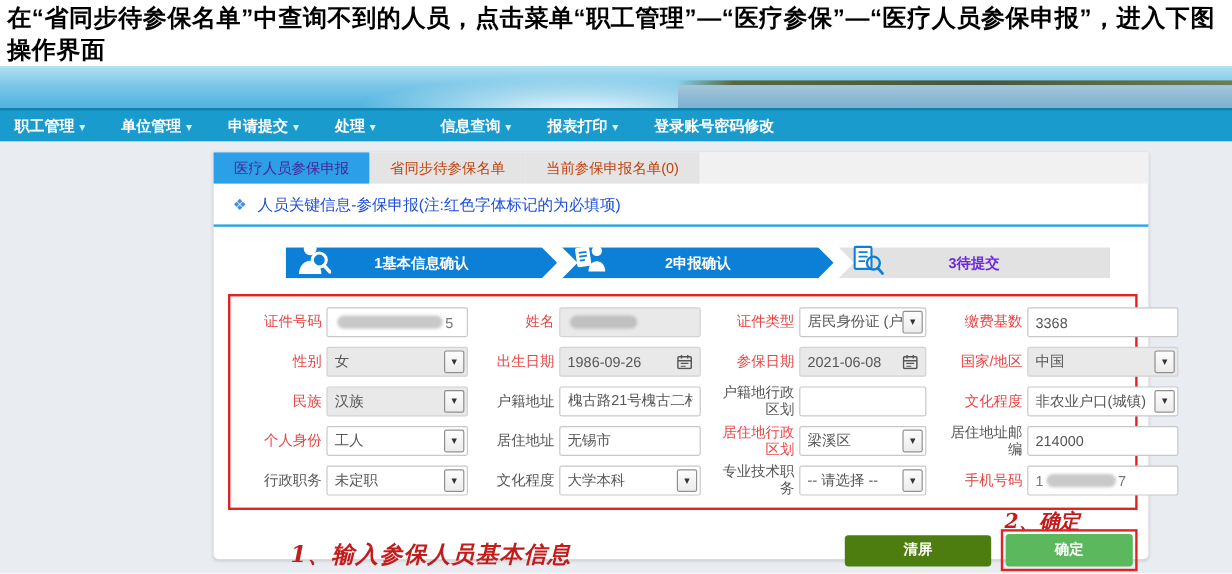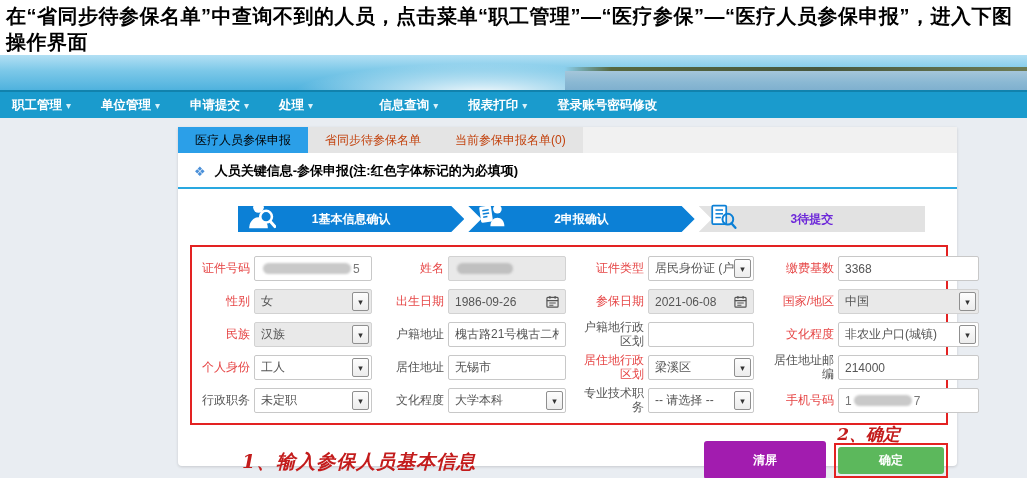--- a/index.html
+++ b/index.html
@@ -21,63 +21,63 @@
     background:linear-gradient(90deg, rgba(80,95,60,0) 0%, #57683f 10%, #47573e 55%, #6d7c55 100%); filter:blur(.5px); }
   .banner .water { position:absolute; right:0; top:16px; width:45%; height:19px;
     background:linear-gradient(180deg,#a5c6da 0%, #8ab8d3 60%, #7fb0cf 100%); }
 
   
   .menubar { height:28px; background:#1a9bcd; border-top:2px solid #1182ad;
     display:flex; align-items:center; padding:0 12px; gap:30px; }
   .menu-item { color:#fff; font-size:12.5px; font-weight:700; cursor:pointer;
     display:flex; align-items:center; gap:4px; white-space:nowrap; }
   .menu-item .caret::after { content:"▾"; font-size:10px; color:#d8f1fa; }
-  .menu-item.gapped { margin-left:36px; }
+  .menu-item.gapped { margin-left:24px; }
 
   
   .content { height:360px; background:#e9edf2; padding-top:9px; }
   .panel { width:779px; margin-left:178px; background:#fff; border-radius:0 0 4px 4px;
     box-shadow:0 1px 3px rgba(0,0,0,.15); height:339px; position:relative; }
 
   .tabstrip { display:flex; background:#f1f1f1; height:26px; }
   .tab { padding:0 17px; font-size:12px; display:flex; align-items:center;
     color:#c2410c; background:#e4e4e4; cursor:pointer; white-space:nowrap; }
-  .tab.active { background:#2b9fe8; color:#000000; }
+  .tab.active { background:#2b9fe8; color:#4c1d95; }
 
   .sect-head { display:flex; align-items:center; gap:9px; padding:9px 14px 7px 16px;
     border-bottom:2px solid #29a8e0; }
   .sect-head .diamond { color:#4a90d9; font-size:13px; }
-  .sect-head .stitle { color:#000000; font-size:13px; font-weight:700; }
+  .sect-head .stitle { color:#1d4ed8; font-size:13px; font-weight:400; }
 
   
   .wizard { display:flex; margin:17px 32px 6px 34px; height:26px;padding-left:26px; }
   .step { position:relative; flex:1; display:flex; align-items:center;
     justify-content:center; }
   .step + .step { margin-left:4px; }
   .step .bar { position:absolute; inset:0; background:#0c80d6; }
   .step.s1 .bar { clip-path:polygon(0 0, calc(100% - 13px) 0, 100% 50%, calc(100% - 13px) 100%, 0 100%); }
   .step.s2 .bar { clip-path:polygon(0 0, calc(100% - 13px) 0, 100% 50%, calc(100% - 13px) 100%, 0 100%, 13px 50%); }
   .step.s3 .bar { background:#e2e2e2;
     clip-path:polygon(0 0, 100% 0, 100% 100%, 0 100%, 13px 50%); }
   .slabel { position:relative; z-index:2; font-size:12px; font-weight:700; color:#fff; }
   .step.s3 .slabel { color:#6d28d9; }
   .sicon { position:absolute; left:10px; top:-7px; z-index:3; }
   .step.s3 .sicon { top:-5px; }
 
   
-  .formbox { margin:13px 9px 0 12px; border:2px solid #e32222; padding:5px 2px 6px 2px; }
+  .formbox { margin:13px 9px 0 12px; border:2px solid #e32222; padding:5px 2px 6px 20px; }
   .frow { display:flex; align-items:center; height:33px; padding-left:4px; }
   .cell { display:flex; align-items:center; }
   .flabel { font-size:12px; color:#555; text-align:right; margin-right:4px;
     line-height:1.15; }
   .flabel.req { color:#e64545; }
   .c1 .flabel { width:52px; } .c1 .ctl { width:118px; }
   .c2 .flabel { width:62px; margin-left:10px; } .c2 .ctl { width:118px; }
   .c3 .flabel { width:68px; margin-left:10px; } .c3 .ctl { width:106px; }
-  .c4 .flabel { width:70px; margin-left:10px; } .c4 .ctl { width:141px; }
+  .c4 .flabel { width:70px; margin-left:10px; } .c4 .ctl { width:126px; }
 
   .ctl { height:25px; }
   .input, .masked, .sel, .datef { border:1px solid #c8c8c8; border-radius:2px;
     background:#fff; height:25px; font-size:12px; color:#555; }
   input.input { width:100%; padding:0 6px; outline:none; }
   .masked, .datef { display:flex; align-items:center; padding:0 6px; overflow:hidden; }
   .ro { background:#e9e9e9 !important; border-color:#d2d2d2 !important; }
   .chip { display:inline-block; height:11px; border-radius:6px; background:#c9c9c9;
     filter:blur(1.2px); margin:0 2px; }
   .mval { color:#777; }
@@ -91,21 +91,21 @@
 
   
   .bottomrow { position:relative; height:56px; margin:0 9px 0 12px; }
   .anno { color:#c31c1c; font-family:"DejaVu Serif","Liberation Serif",serif;
     font-style:italic; font-weight:700; }
   .anno1 { position:absolute; left:52px; top:24px; font-size:19px; letter-spacing:1px; }
   .anno2 { position:absolute; right:48px; top:-2px; font-size:17px; }
   .btns { position:absolute; right:0; top:16px; display:flex; align-items:center; gap:8px; }
   .btn { border:none; border-radius:3px; color:#fff; font-size:12px; font-weight:700;
     cursor:pointer; font-family:inherit; }
-  .btn.clear { width:122px; height:38px; background:#a21caf; }
+  .btn.clear { width:122px; height:26px; background:#4d7c0f; }
   .red-outline { border:2px solid #e32222; padding:2px; }
   .btn.confirm { width:106px; height:27px; background:#5cb85c; }
 </style>
 </head>
 <body>
 
 <div class="instruction">在“省同步待参保名单”中查询不到的人员，点击菜单“职工管理”—“医疗参保”—“医疗人员参保申报”，进入下图操作界面</div>
 
 <div class="banner">
   <div class="cloud"></div>

